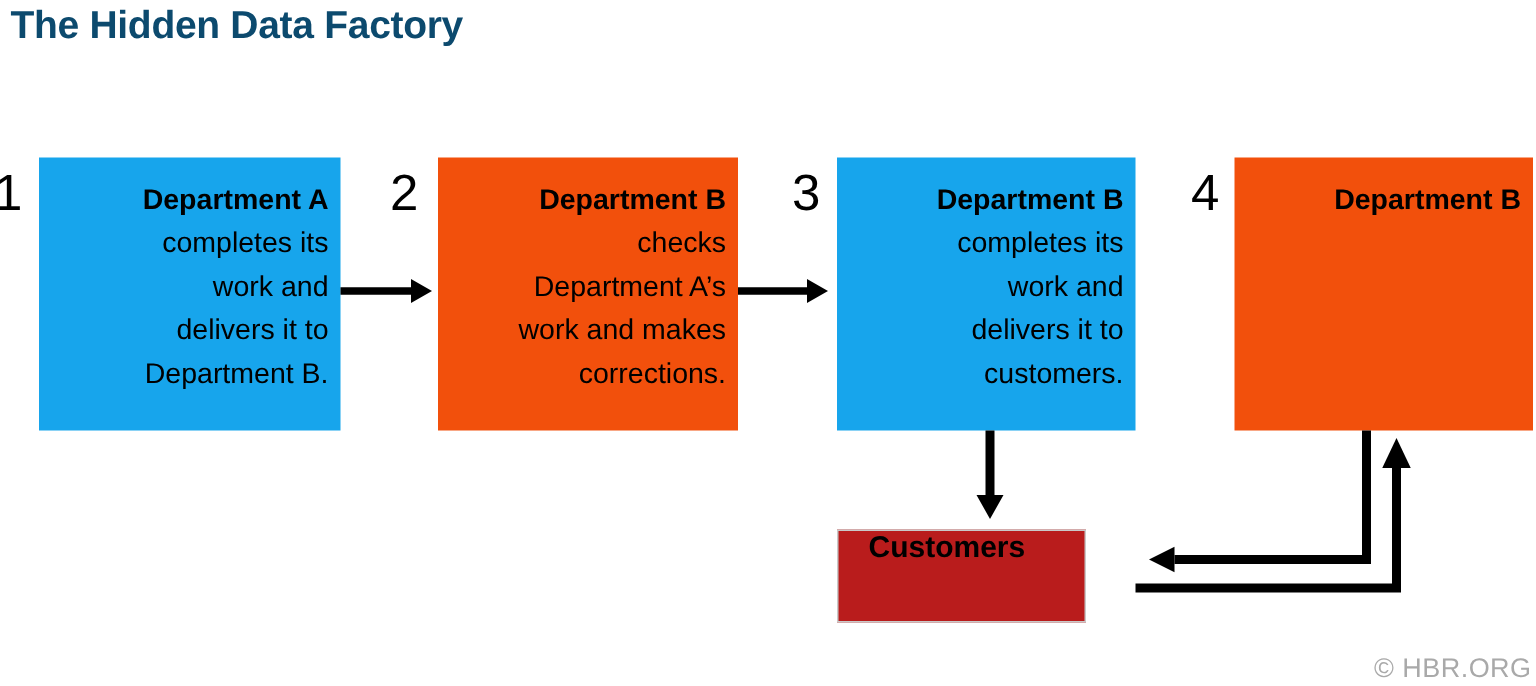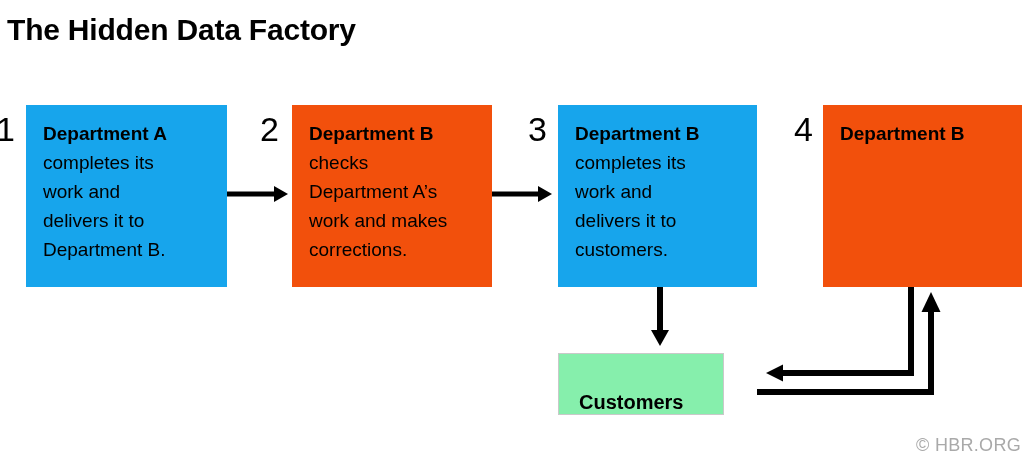--- a/index.html
+++ b/index.html
@@ -1,37 +1,37 @@
 <!DOCTYPE html>
 <html><head>
 <meta charset="utf-8">
 <style>
   html,body{margin:0;padding:0;background:#fff;}
   body{font-family:"Liberation Sans","DejaVu Sans",sans-serif;}
   #canvas{position:relative;width:1024px;height:457px;background:#ffffff;overflow:hidden;}
 
-  .title{position:absolute;left:7px;top:1px;font-size:30px;font-weight:800;color:#000000;letter-spacing:-0.2px;margin-top:12px;}
+  .title{position:absolute;left:7px;top:1px;font-size:26px;font-weight:800;color:#0c4a6e;letter-spacing:-0.2px;}
   .subtitle{position:absolute;left:7px;top:40px;font-size:19px;color:#0a0a0a;}
 
   .step-num{position:absolute;top:112px;width:40px;text-align:right;
             font-size:34px;line-height:34px;font-weight:400;color:#000;}
   #num-1{left:-25px;} #num-2{left:239px;} #num-3{left:507px;} #num-4{left:773px;}
 
   .step-box{position:absolute;top:105px;height:182px;box-sizing:border-box;
-            padding:14px 8px 0 17px;font-size:19px;line-height:29px;color:#000;}
+            padding:14px 8px 0 17px;font-size:19px;line-height:29px;color:#000;text-align:right;}
   #box-1{left:26px;width:201px;}
   #box-2{left:292px;width:200px;}
   #box-3{left:558px;width:199px;}
   #box-4{left:823px;width:199px;}
   .step-box .hd{font-weight:700;}
   .step-box .bd{white-space:pre-line;}
 
   .customers{position:absolute;left:558px;top:353px;width:166px;height:62px;
-             box-sizing:border-box;border:1px solid #C9C9C9;background:#86efac;
-             display:flex;align-items:flex-end;padding-left:20px;
+             box-sizing:border-box;border:1px solid #C9C9C9;background:#b91c1c;
+             display:flex;align-items:flex-start;padding-left:20px;
              font-size:20px;font-weight:700;color:#000;}
 
   svg.arrows{position:absolute;left:0;top:0;pointer-events:none;}
   svg.arrows line,svg.arrows path{stroke:#000;fill:none;}
   svg.arrows polygon{fill:#000;stroke:none;}
   .w5{stroke-width:5px;} .w6{stroke-width:6px;}
 
   .footer{position:absolute;left:2px;top:435px;font-size:13.5px;color:#9B9B9B;letter-spacing:0.3px;}
   .footer .lbl{font-weight:700;color:#929292;margin-right:7px;}
   .credit{position:absolute;right:3px;top:435px;font-size:18px;color:#A9A9A9;letter-spacing:0.3px;}

